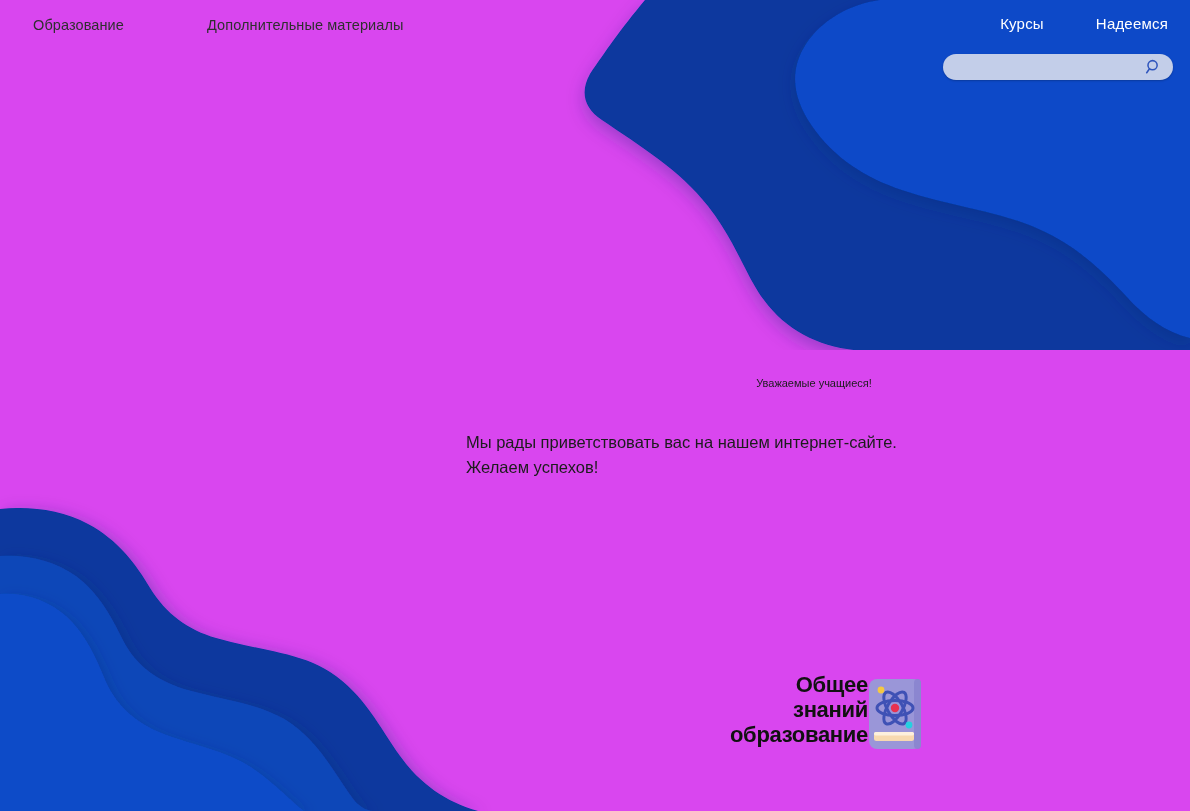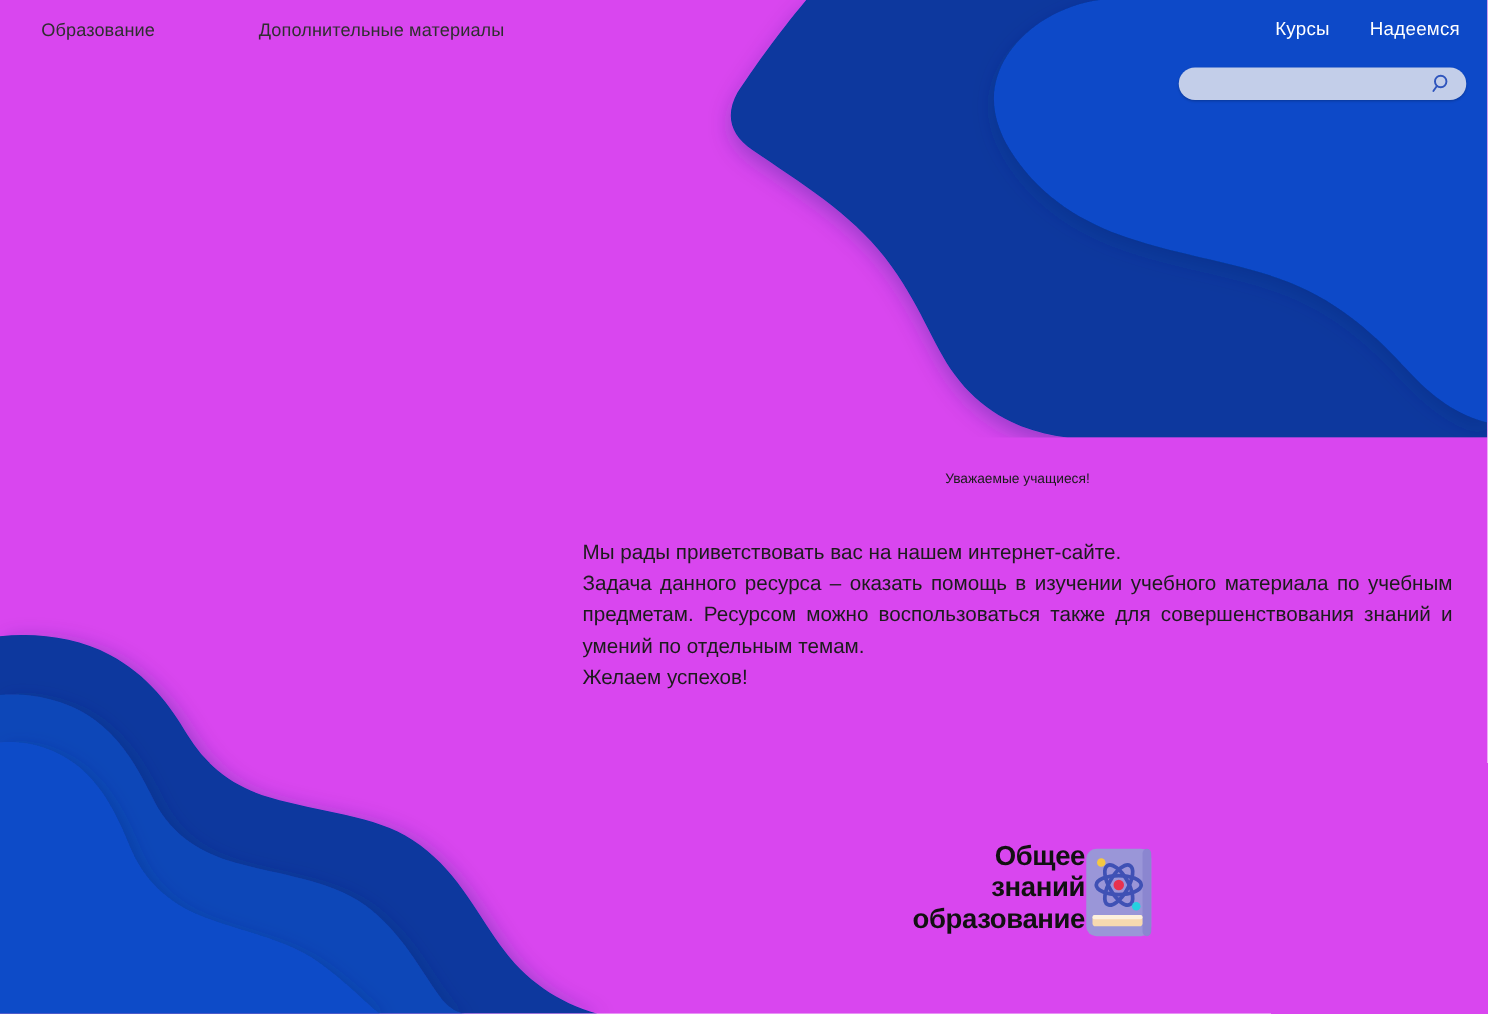--- a/index.html
+++ b/index.html
@@ -69,21 +69,21 @@
     text-decoration: none;
     white-space: nowrap;
     cursor: pointer;
   }
   .nav-right {
     position: absolute;
     top: 15px;
     right: 22px;
     display: flex;
     align-items: center;
-    gap: 32px;
+    gap: 52px;
   }
   .nav-right .nav-link {
     font-size: 15px;
     color: #ffffff;
     letter-spacing: 0.2px;
     text-decoration: none;
     white-space: nowrap;
     cursor: pointer;
   }
 
@@ -298,21 +298,20 @@
         <line x1="5.0" y1="12.0" x2="1.9" y2="16.4" stroke="#2f55bd" stroke-width="1.7" stroke-linecap="round"></line>
       </svg>
     </div>
   </div>
 
 
   <div class="content">
     <p class="greeting">Уважаемые учащиеся!</p>
     <div class="body-text">
       <p>Мы рады приветствовать вас на нашем интернет-сайте.</p>
-      <p>Задача данного ресурса – оказать помощь в изучении учебного материала по учебным предметам. Ресурсом можно воспользоваться также для совершенствования знаний и умений по отдельным темам.</p>
       <p class="last-line">Желаем успехов!</p>
     </div>
   </div>
 
   <div class="logo">
     <div class="logo-text">
       <div>Общее</div>
       <div>знаний</div>
       <div>образование</div>
     </div>

